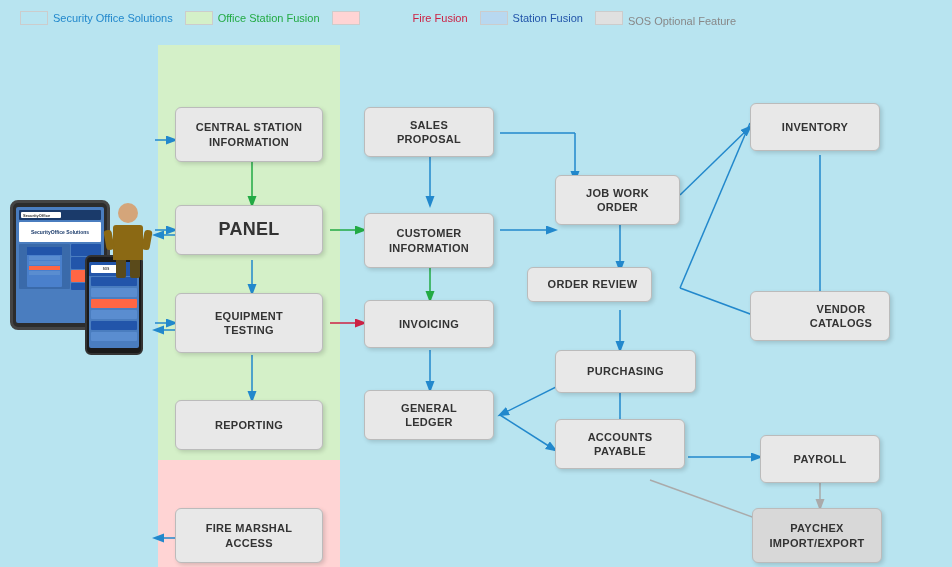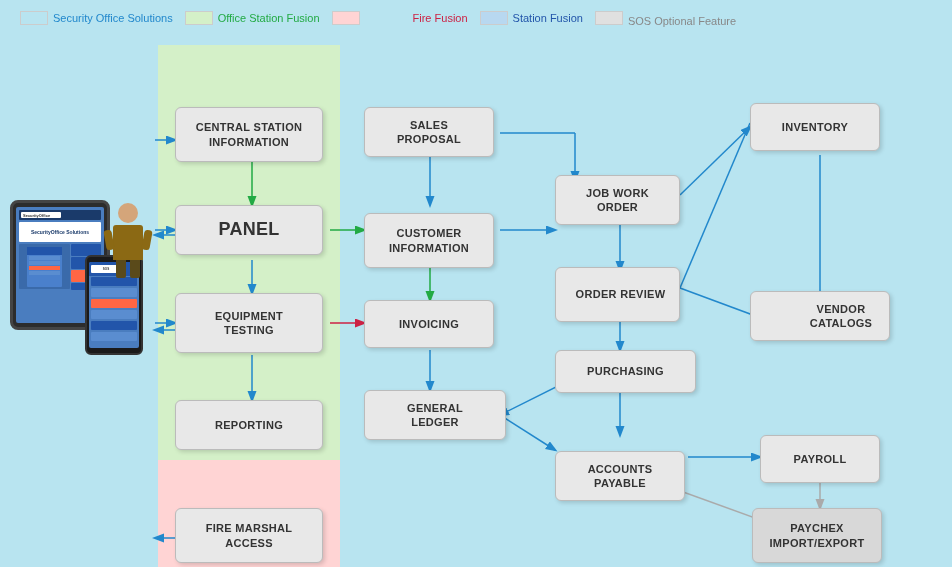--- a/index.html
+++ b/index.html
@@ -393,37 +393,37 @@
   </div>
 
   <div class="box" style="left:364px; top:168px; width:130px; height:55px;">
     <span>CUSTOMER<br>INFORMATION</span>
   </div>
 
   <div class="box" style="left:364px; top:255px; width:130px; height:48px;">
     <span>INVOICING</span>
   </div>
 
-  <div class="box" style="left:364px; top:345px; width:142px; height:50px;text-align:center;">
+  <div class="box" style="left:364px; top:345px; width:130px; height:50px;text-align:center;">
     <span>GENERAL<br>LEDGER</span>
   </div>
 
   <div class="box" style="left:555px; top:130px; width:125px; height:50px;">
     <span>JOB WORK<br>ORDER</span>
   </div>
 
-  <div class="box" style="left:555px; top:222px; width:125px; height:55px;padding-left:12px;">
+  <div class="box" style="left:527px; top:222px; width:125px; height:35px;padding-left:12px;">
     <span>ORDER REVIEW</span>
   </div>
 
   <div class="box" style="left:555px; top:305px; width:141px; height:43px;">
     <span>PURCHASING</span>
   </div>
 
-  <div class="box" style="left:555px; top:406px; width:130px; height:50px;">
+  <div class="box" style="left:555px; top:374px; width:130px; height:50px;">
     <span>ACCOUNTS<br>PAYABLE</span>
   </div>
 
   <div class="box" style="left:750px; top:58px; width:130px; height:48px;">
     <span>INVENTORY</span>
   </div>
 
   <div class="box" style="left:750px; top:246px; width:140px; height:50px;padding-left:48px;">
     <span>VENDOR<br>CATALOGS</span>
   </div>

